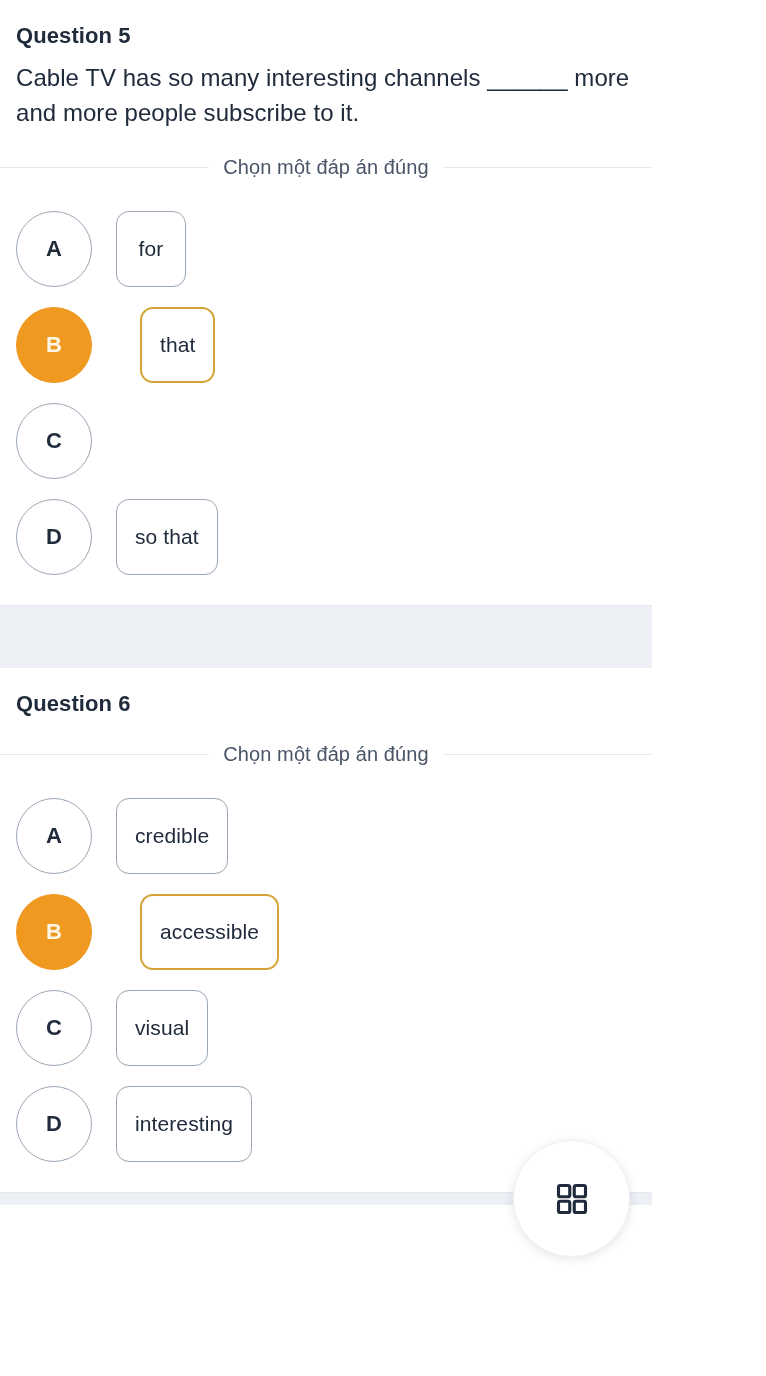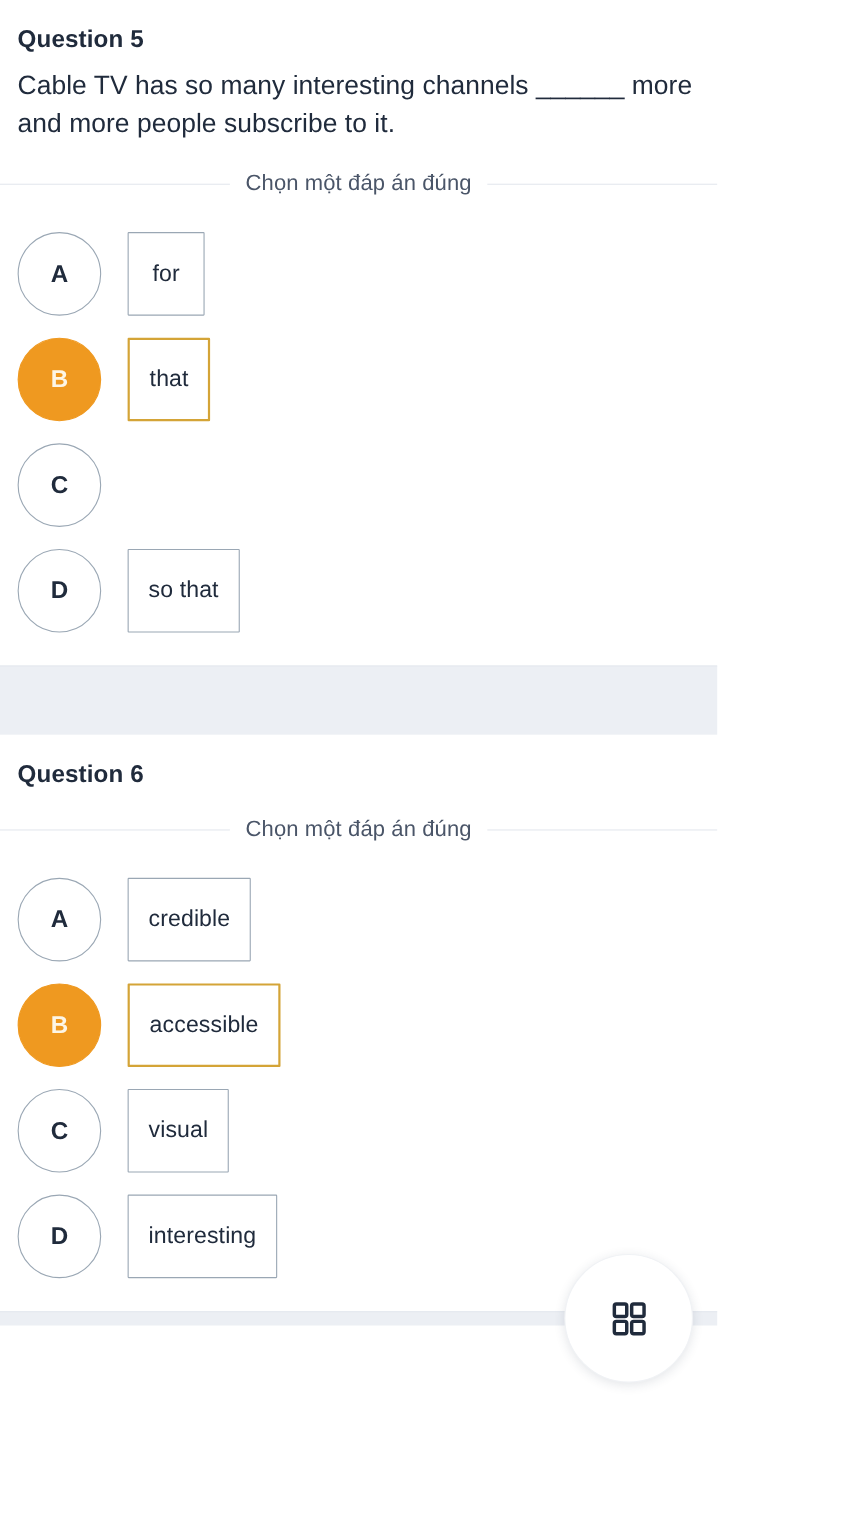--- a/index.html
+++ b/index.html
@@ -106,33 +106,34 @@
     border-color: #ef9920;
     color: #fdf6e6;
   }
 
   .opt-box {
     flex: 0 0 auto;
     min-width: 70px;
     height: 76px;
     padding: 0 18px;
     border: 1.6px solid #9aa7b4;
-    border-radius: 1px;
+    border-radius: 13px;
     background: #ffffff;
     display: flex;
     align-items: center;
     justify-content: center;
     font-size: 21px;
     color: #202b3c;
     letter-spacing: 0.1px;
   }
 
   .option-row.selected .opt-box {
     border-color: #d4a437;
     border-width: 2px;
+    margin-left: 24px;
   }
 
   
   .band {
     width: 100%;
     height: 63px;
     background: #eceff4;
     border-top: 1px solid #e4e8ee;
   }
 

